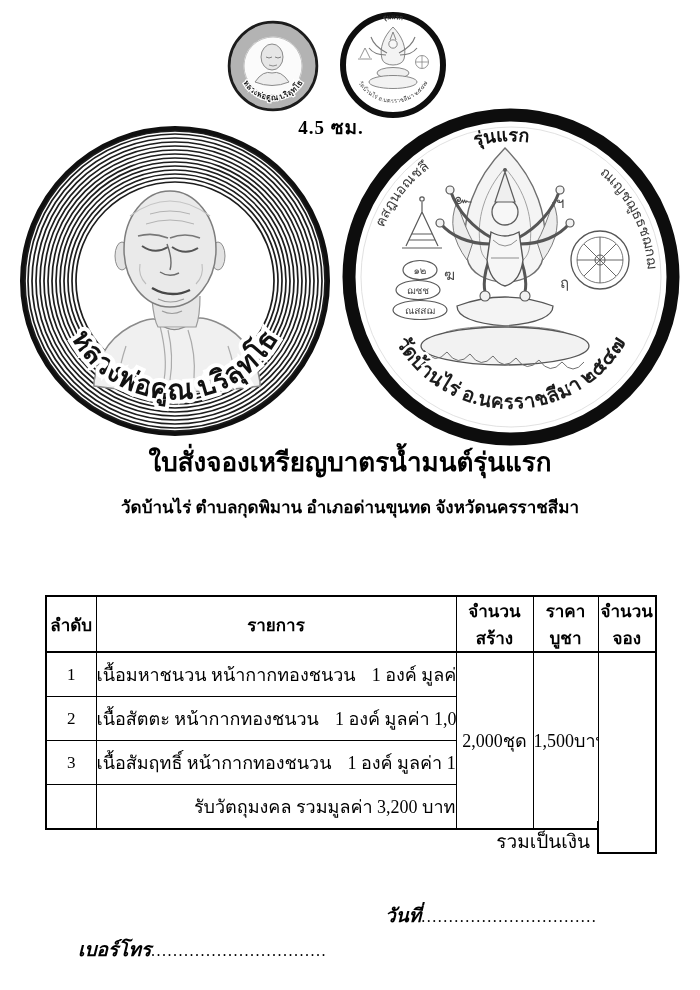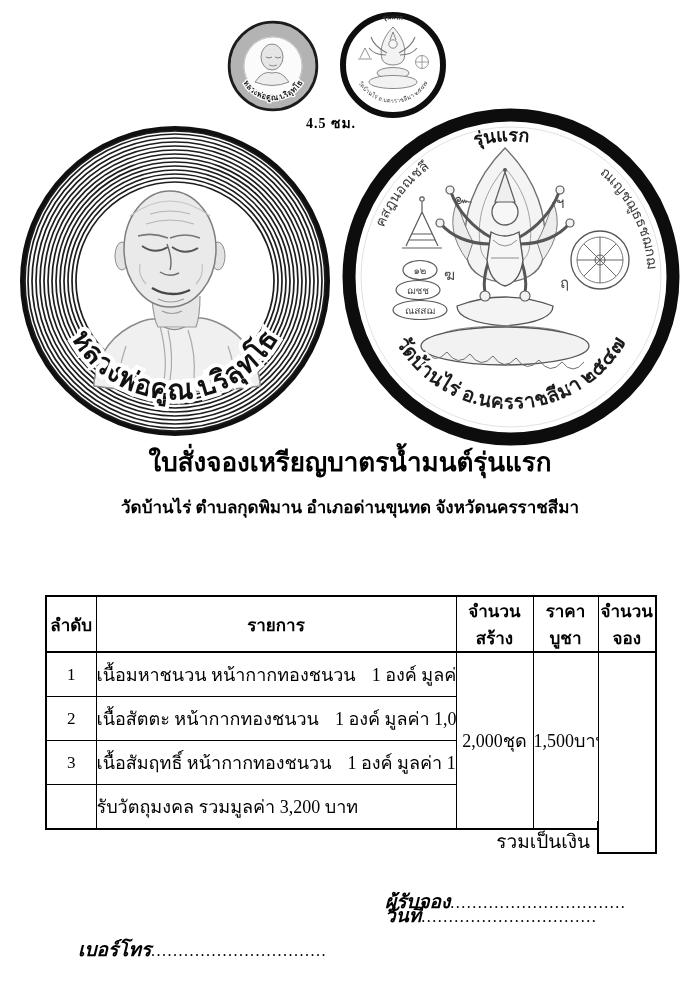--- a/index.html
+++ b/index.html
@@ -6,21 +6,21 @@
   body{
     width:700px;height:990px;background:#ffffff;
     font-family:"Liberation Serif","DejaVu Serif",serif;
     color:#000;
   }
   .page{position:relative;width:700px;height:990px;background:#fff;overflow:hidden;}
   .abs{position:absolute;}
 
   .size-label{
     top:112px;left:270px;width:122px;text-align:center;
-    font-size:14px;font-weight:bold;letter-spacing:1px;
+    font-size:19px;font-weight:bold;letter-spacing:1px;
   }
 
   .title-block{top:440px;left:0;width:700px;text-align:center;font-weight:bold;}
   .title-line{font-size:26px;line-height:45px;white-space:nowrap;}
   .title-line.l3{font-size:17px;}
 
   table.order{
     position:absolute;top:595px;left:45px;width:610px;
     border-collapse:collapse;table-layout:fixed;
     font-size:18px;
@@ -34,21 +34,21 @@
   table.order{border:2.5px solid #000;}
   table.order th{
     height:50px;font-size:17px;font-weight:bold;text-align:center;
     border-bottom:2.5px solid #000;
   }
   table.order td{height:43px;}
   td.c-no{text-align:center;font-size:17px;}
   td.c-item{padding:0 10px 0 13px;}
   .item-flex{display:flex;justify-content:space-between;align-items:center;gap:16px;white-space:nowrap;}
   td.c-mid{text-align:center;font-size:18px;}
-  td.c-summary{text-align:left;font-size:18px;}
+  td.c-summary{text-align:right;font-size:18px;}
 
   .total-box{
     top:821px;left:597px;width:56px;height:31px;
     border-left:2px solid #000;border-right:2px solid #000;border-bottom:2px solid #000;
     background:#fff;
   }
   .total-label{
     top:826px;left:440px;width:150px;text-align:right;font-size:19px;
   }
 
@@ -281,23 +281,20 @@
       <tr>
         <td class="c-no"></td>
         <td class="c-summary">รับวัตถุมงคล รวมมูลค่า 3,200 บาท</td>
       </tr>
     </tbody>
   </table>
 
   <div class="abs total-label">รวมเป็นเงิน</div>
   <div class="abs total-box"></div>
 
-  <div class="abs sig sig-r1r">
-    <span>ผู้รับจอง</span><span class="dots">................................</span>
-  </div>
   <div class="abs sig sig-r2l">
     <span>เบอร์โทร</span><span class="dots">................................</span>
   </div>
   <div class="abs sig sig-r2r">
     <span>วันที่</span><span class="dots">................................</span>
   </div>
 
 </div>
 
 </body></html>

